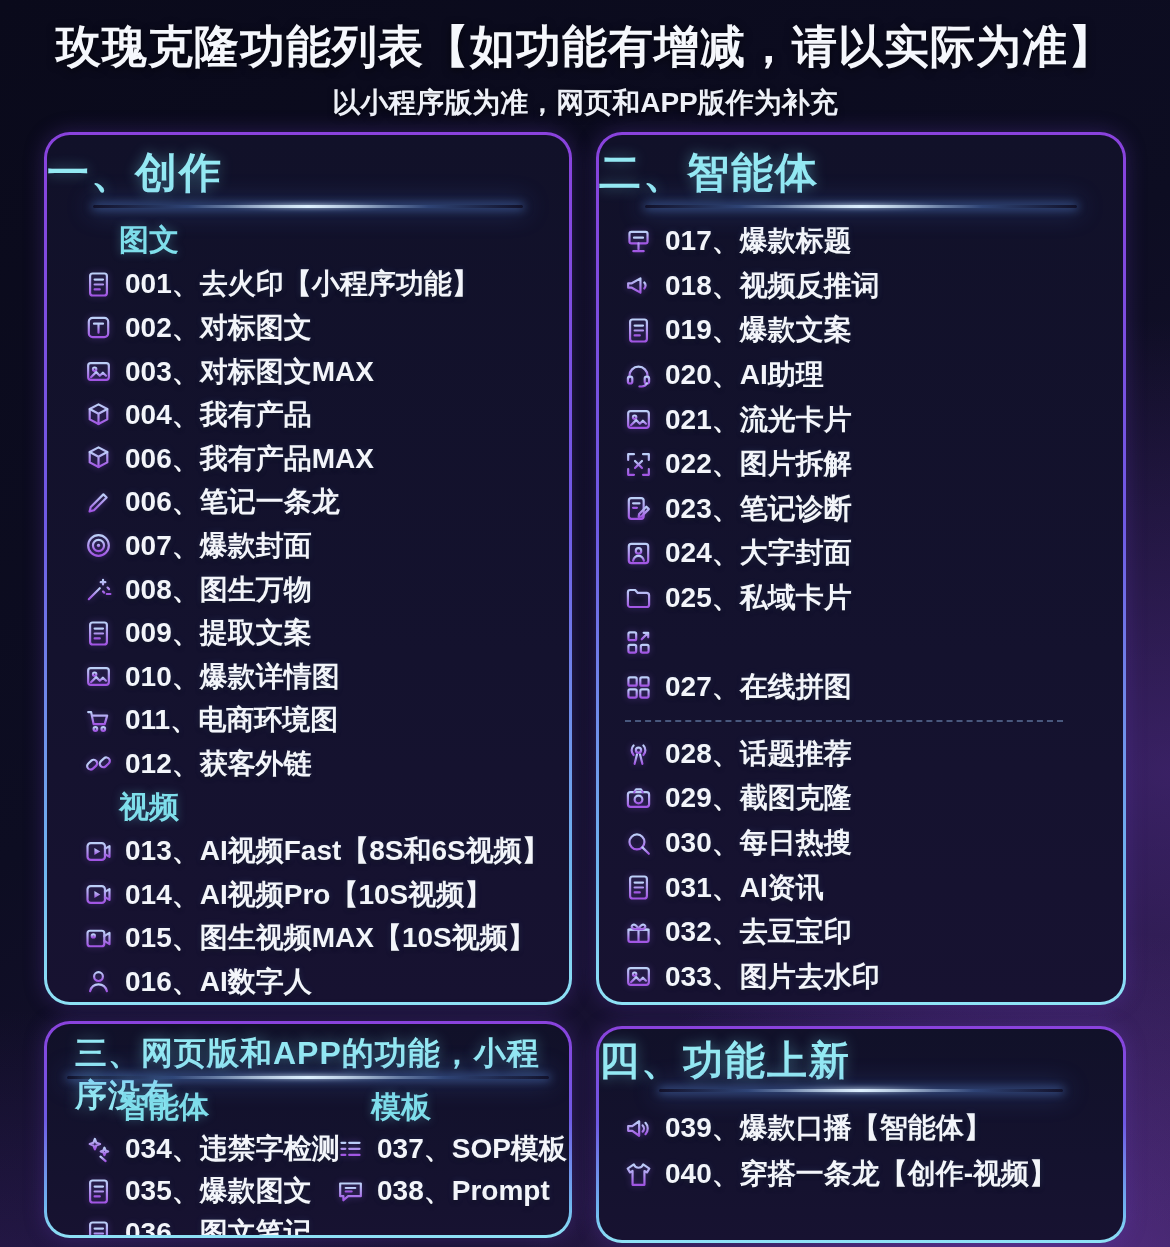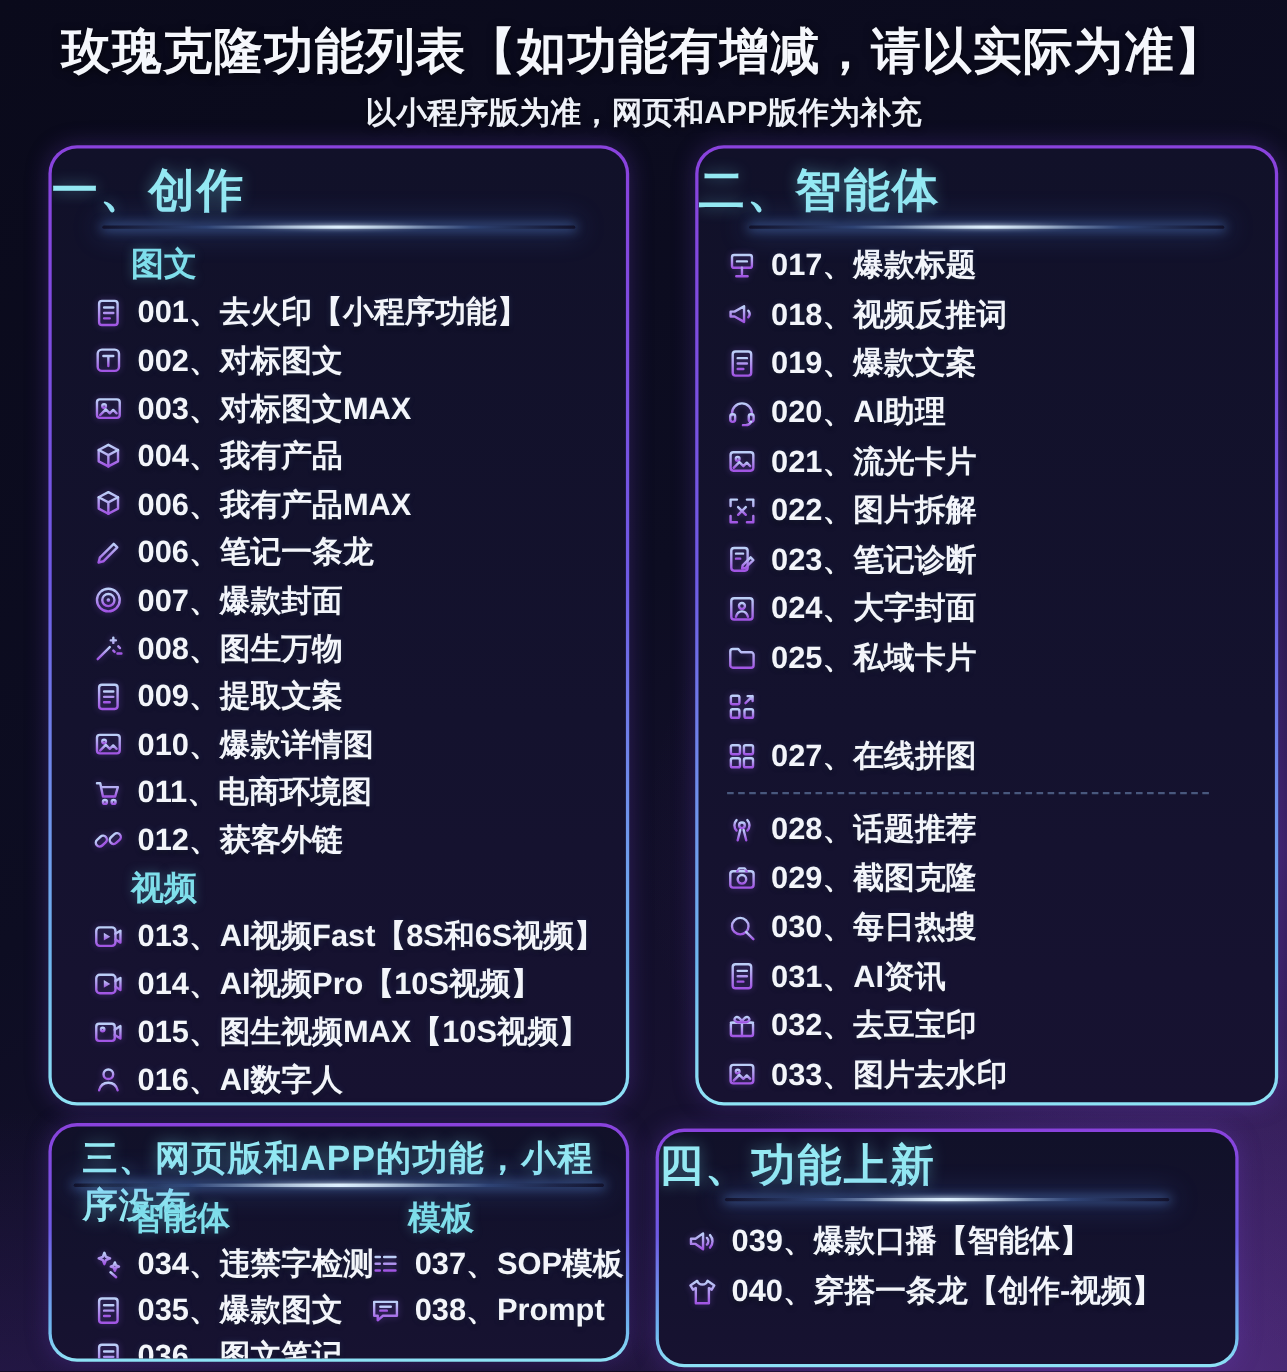--- a/index.html
+++ b/index.html
@@ -23,21 +23,21 @@
   .panel{
     position:absolute;box-sizing:border-box;padding:3px;border-radius:26px;
     background:linear-gradient(180deg,#8a42dd 0%,#6f5ae4 45%,#6fb6ef 85%,#8fe3f6 100%);
     box-shadow:0 0 20px rgba(100,60,180,.35);
   }
   .inner{
     height:100%;box-sizing:border-box;border-radius:23px;overflow:hidden;
     background:linear-gradient(180deg,#111129 0%,#14122e 60%,#171231 100%);
   }
   .p1{left:44px;top:132px;width:528px;height:873px;}
-  .p2{left:596px;top:132px;width:530px;height:873px;margin-left:36px;}
+  .p2{left:596px;top:132px;width:530px;height:873px;}
   .p3{left:44px;top:1021px;width:528px;height:217px;}
   .p4{left:596px;top:1026px;width:530px;height:217px;}
 
   .ptitle{
     text-align:left;color:#94e9f3;letter-spacing:2px;
     text-shadow:0 0 14px rgba(120,220,240,.45);
   }
   .p1 .ptitle,.p2 .ptitle{font-size:42px;margin:12px 0 0;height:52px;line-height:52px;}
   .p3 .ptitle{font-size:32px;margin:8px 0 0;height:42px;line-height:42px;letter-spacing:1px;padding-left:28px;}
   .p4 .ptitle{font-size:40px;margin:8px 0 0;height:46px;line-height:46px;}

